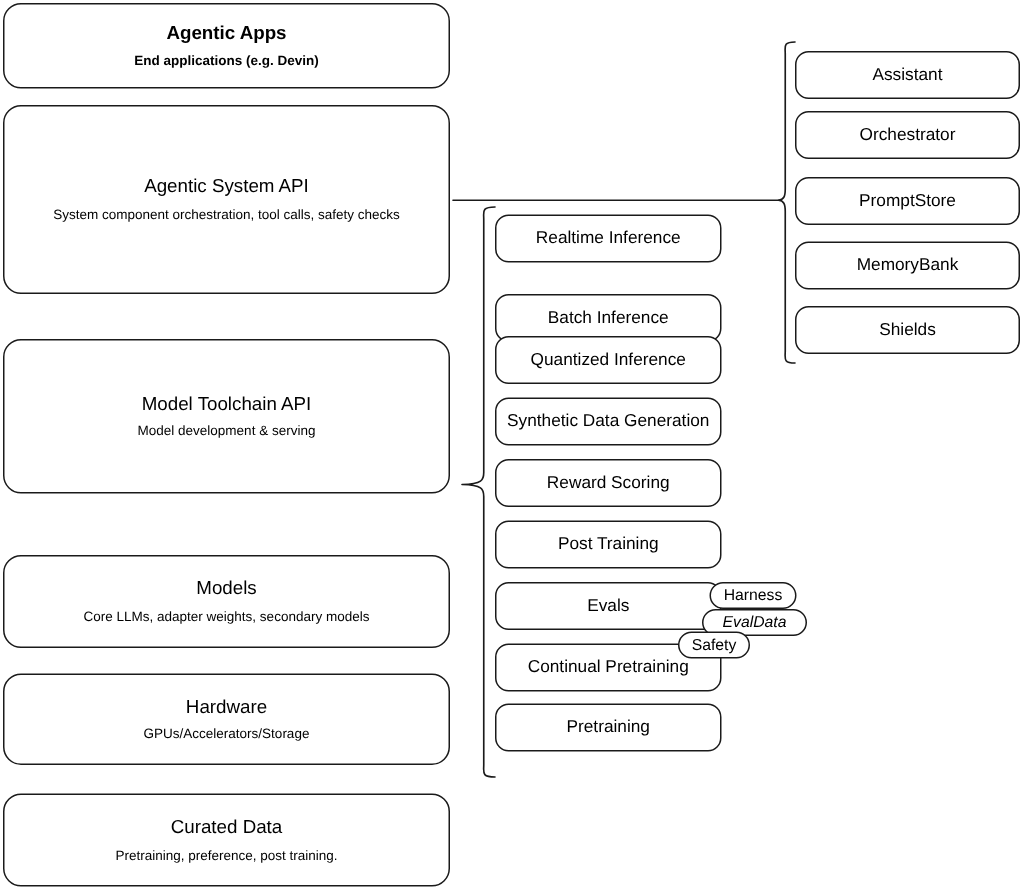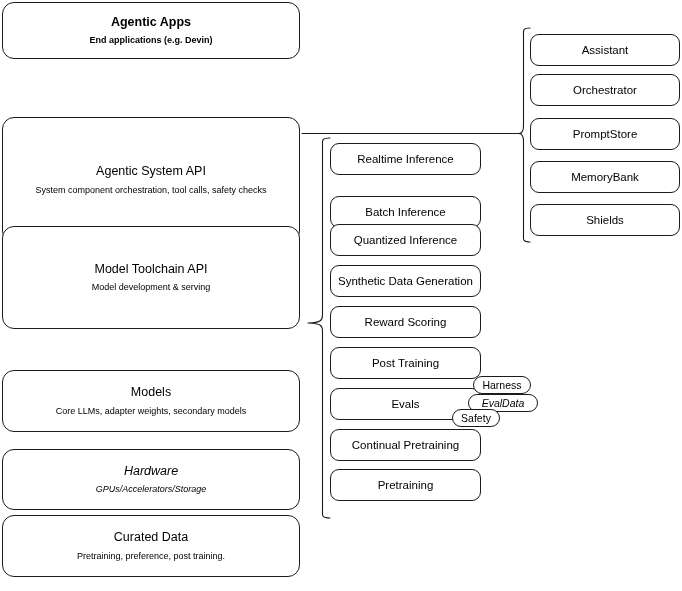--- a/index.html
+++ b/index.html
@@ -43,25 +43,25 @@
   .layer .title {
     font-size: 12.5px;
     color: #000;
   }
   .layer .subtitle {
     font-size: 9px;
     color: #000;
     margin-top: 5px;
   }
   #layer-agentic-apps      { top: 2px;   height: 57px; font-weight: bold; }
-  #layer-agentic-system-api{ top: 70px;  height: 126px; margin-top: 47px; }
+  #layer-agentic-system-api{ top: 70px;  height: 126px; }
   #layer-model-toolchain   { top: 226px; height: 103px; }
   #layer-models            { top: 370px; height: 62px; }
-  #layer-hardware          { top: 449px; height: 61px; font-style: italic; }
-  #layer-curated-data      { top: 515px; height: 62px; text-align: right; }
+  #layer-hardware          { top: 449px; height: 61px; }
+  #layer-curated-data      { top: 529px; height: 62px; text-align: right; }
 
   
   .cap {
     left: 330px;
     width: 151px;
     height: 32px;
     border-radius: 9px;
     font-size: 11.5px;
   }
   
@@ -79,20 +79,21 @@
     border: 1.1px solid #1a1a1a;
     background: #ffffff;
     border-radius: 999px;
     height: 18px;
     display: flex;
     align-items: center;
     justify-content: center;
     font-size: 10.5px;
     line-height: 1;
     z-index: 5;
+    margin-top: 12px;
   }
   #pill-harness  { left: 473px; top: 376px; width: 58px; }
   #pill-evaldata { left: 468px; top: 394px; width: 70px; font-style: italic; }
   #pill-safety   { left: 452px; top: 409px; width: 48px; }
 
   
   #connectors {
     position: absolute;
     left: 0; top: 0;
     width: 682px;

